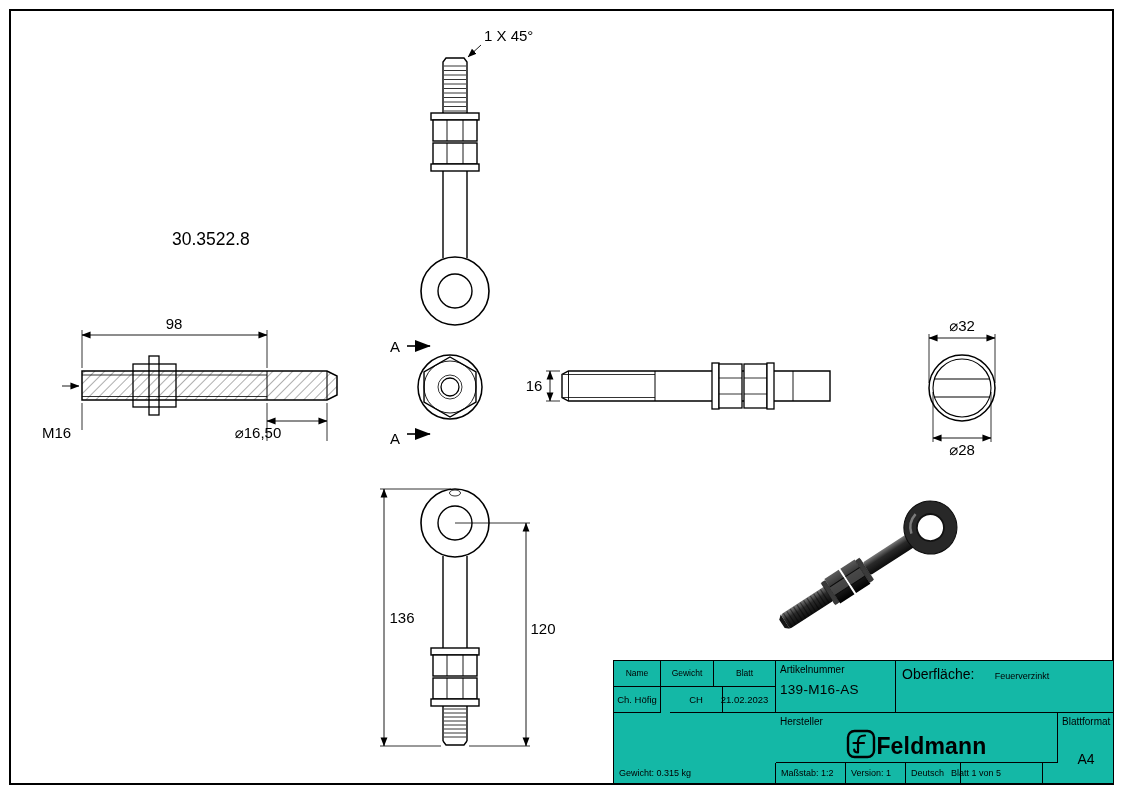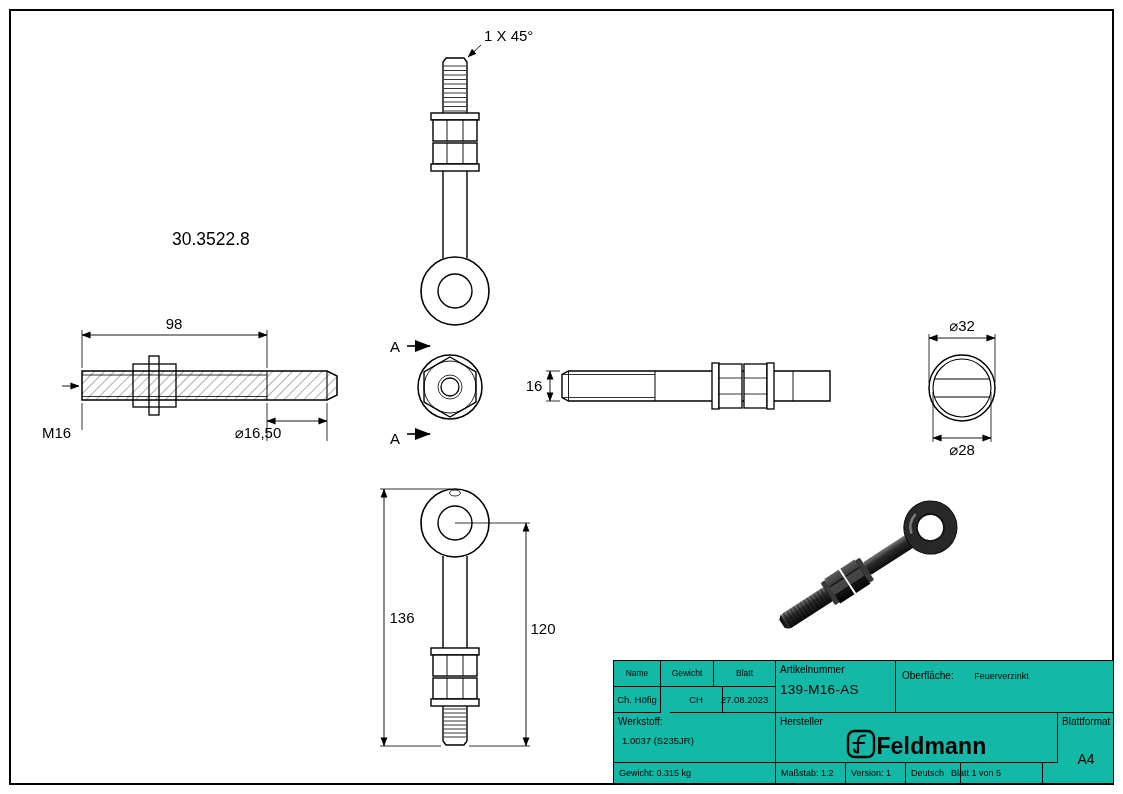--- a/index.html
+++ b/index.html
@@ -15,21 +15,21 @@
         background:#14b8a6; color:#000; }
   .cell { position:absolute; border-right:1px solid #000; border-bottom:1px solid #000; overflow:hidden; }
   .hdr  { font-size:8.5px; text-align:center; line-height:25px; }
   .valc { font-size:9.5px; text-align:center; line-height:25px; }
   .mini { font-size:10px; padding:3px 0 0 4px; }
   .artnum { font-size:13.5px; padding:7px 0 0 4px; letter-spacing:0.3px; }
   .pad9 { font-size:9.5px; padding:8px 0 0 8px; }
   .a4   { font-size:14px; text-align:center; padding-top:24px; }
   .foot { font-size:9px; line-height:20px; padding-left:5px; white-space:nowrap; }
   .obf-line { padding:4px 0 0 6px; white-space:nowrap; }
-  .obf-h { font-size:10px; }
+  .obf-h { font-size:14px; }
   .obf-v { font-size:9px; margin-left:16px; }
   .brand-row { display:flex; align-items:center; justify-content:center; gap:0; margin-top:2px; }
   .brand-text { font-size:23px; font-weight:bold; letter-spacing:0.2px; }
 </style>
 </head>
 <body>
 
 <div class="page">
 
   <svg class="drawing" width="1123" height="794" viewBox="0 0 1123 794">
@@ -180,38 +180,34 @@
       <path d="M58.7,-5.2 A20,20 0 0 1 72.8,-19.3" fill="none" stroke="#8a8a8a" stroke-width="2.5" opacity="0.85"></path>
     </g>
   </svg>
 
   <div class="tb">
     <div class="cell hdr" style="left:0;top:0;width:47px;height:26px">Name</div>
     <div class="cell valc" style="left:0;top:26px;width:47px;height:26px">Ch. Höfig</div>
     <div class="cell hdr" style="left:47px;top:0;width:53px;height:26px">Gewicht</div>
     <div class="cell valc" style="left:56px;top:26px;width:53px;height:26px">CH</div>
     <div class="cell hdr" style="left:100px;top:0;width:62px;height:26px">Blatt</div>
-    <div class="cell valc" style="left:100px;top:26px;width:62px;height:26px">27.08.2023</div>
+    <div class="cell valc" style="left:100px;top:26px;width:62px;height:26px">21.02.2023</div>
 
     <div class="cell" style="left:162px;top:0;width:120px;height:52px">
       <div class="mini">Artikelnummer</div>
       <div class="artnum">139-M16-AS</div>
     </div>
 
     <div class="cell" style="left:282px;top:0;width:218px;height:52px;border-right:none">
       <div class="obf-line">
         <span class="obf-h">Oberfläche:</span>
         <span class="obf-v">Feuerverzinkt</span>
       </div>
     </div>
 
-    <div class="cell" style="left:0;top:52px;width:162px;height:50px">
-      <div class="mini">Werkstoff:</div>
-      <div class="pad9">1.0037 (S235JR)</div>
-    </div>
 
     <div class="cell" style="left:162px;top:52px;width:282px;height:50px">
       <div class="mini">Hersteller</div>
       <div class="brand-row">
         <span class="logo-mark">
           <svg width="30" height="30" viewBox="0 0 30 30">
             <rect x="2" y="2" width="26" height="26" rx="6.5" fill="none" stroke="#000" stroke-width="2.4"></rect>
             <path d="M19,6.5 C13.5,6.5 12,8.5 12,12.5 L12,23.5 M12,23.5 C9.5,23.5 8.2,22.5 8.2,20.5 M7.5,14 L18,14" fill="none" stroke="#000" stroke-width="2.2" stroke-linecap="round"></path>
           </svg>
         </span>

